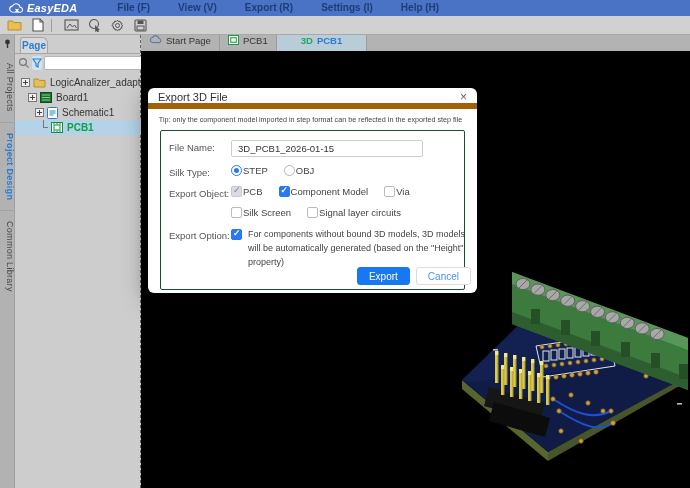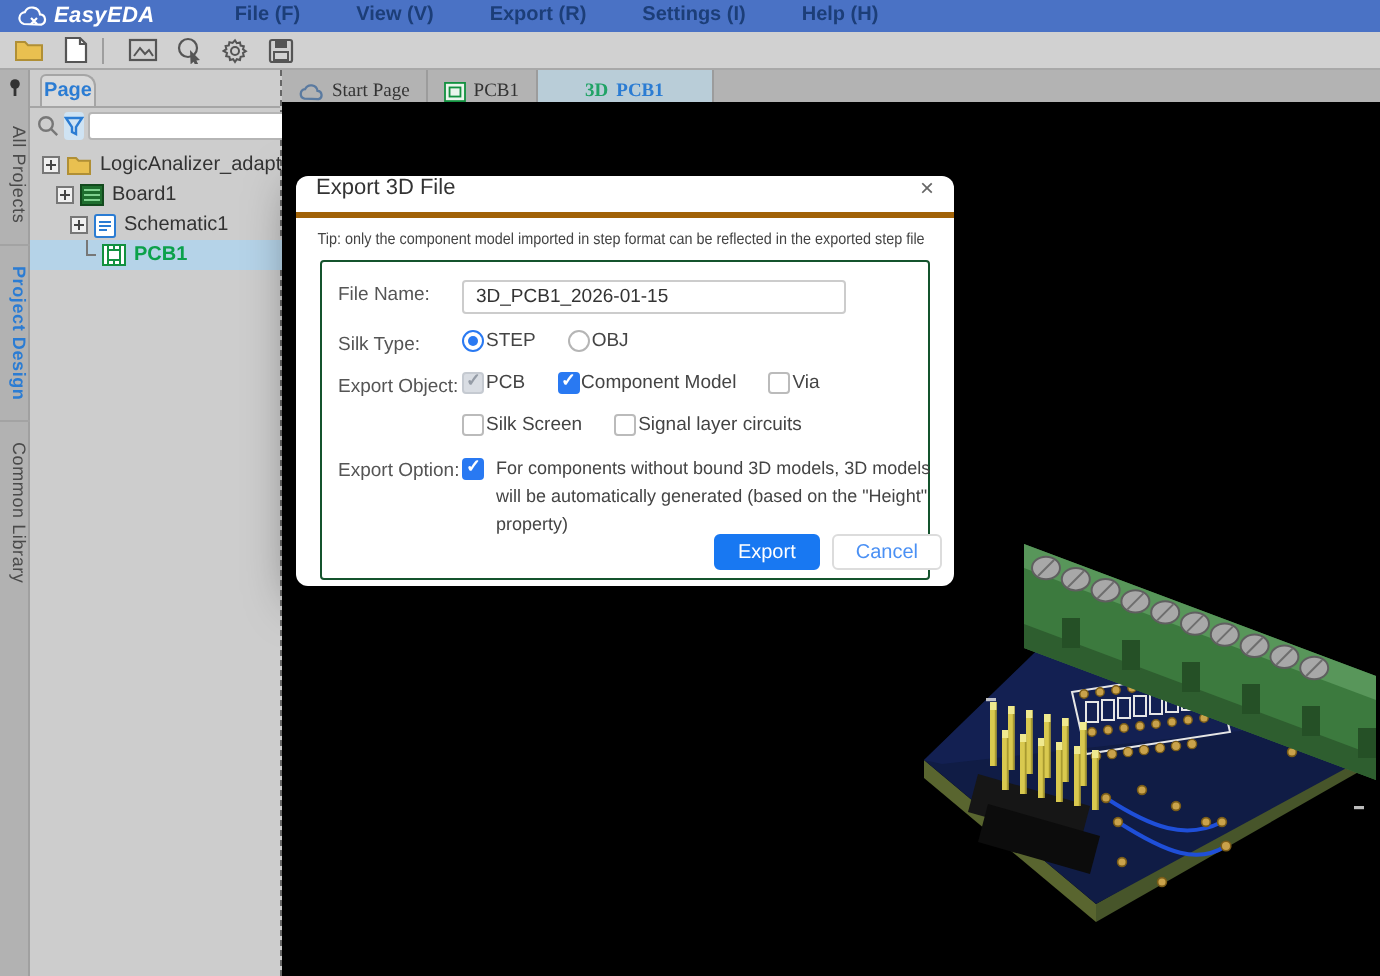--- a/index.html
+++ b/index.html
@@ -45,32 +45,32 @@
   .exp{ width:9px; height:9px; border:1px solid #777; background:#efefef; position:relative; flex:none; margin-right:3px; }
   .exp::before{ content:""; position:absolute; left:1px; right:1px; top:3px; height:1px; background:#444; }
   .exp::after{ content:""; position:absolute; top:1px; bottom:1px; left:3px; width:1px; background:#444; }
   .treeline{ width:9px; height:15px; position:relative; flex:none; margin-right:3px; }
   .treeline::before{ content:""; position:absolute; left:4px; top:0; height:8px; width:1px; background:#777; }
   .treeline::after{ content:""; position:absolute; left:4px; top:7px; width:5px; height:1px; background:#777; }
   .tree-ico{ flex:none; margin-right:4px; display:flex; }
   
   .main{ flex:1; display:flex; flex-direction:column; }
   .tabbar{ height:16px; background:#b3b3b3; display:flex; }
-  .tab{ display:flex; align-items:flex-end; gap:4px; padding:0 8px; font-size:9.5px; color:#333;
-    border-right:1px solid #9c9c9c; cursor:default; white-space:nowrap;font-family:Liberation Serif, serif; }
+  .tab{ display:flex; align-items:flex-start; gap:4px; padding:0 8px; font-size:9.5px; color:#333;
+    border-right:1px solid #9c9c9c; cursor:default; white-space:nowrap; }
   .tab.active{ background:#b9cdd8; }
   .tab .t3d{ color:#21a366; font-weight:bold; }
   .tab .tpcb{ color:#2b7cd3; font-weight:bold; }
   .canvas{ flex:1; background:#000; position:relative; overflow:hidden; }
   .canvas svg{ position:absolute; left:0; top:0; }
   
   .dialog{ position:absolute; left:148px; top:88px; width:329px; height:205px; background:#fff;
     border-radius:6px; box-shadow:0 6px 24px rgba(0,0,0,.5); z-index:10; }
-  .dlg-titlebar{ height:21px; display:flex; align-items:flex-start; justify-content:space-between;
-    padding:0 10px; border-bottom:3px solid #a16207; }
+  .dlg-titlebar{ height:21px; display:flex; align-items:flex-end; justify-content:space-between;
+    padding:0 10px; border-bottom:6px solid #a16207; }
   .dlg-title{ font-size:11px; color:#333; }
   .dlg-close{ font-size:12px; color:#666; cursor:pointer; line-height:1; }
   .dlg-tip{ font-size:8px; color:#444; padding:6px 12px 4px; white-space:nowrap;
     transform:scaleX(.9); transform-origin:left center; }
   .dlg-box{ margin:2px 12px 0; border:1px solid #14532d; border-radius:2px; padding:9px 8px 17px; }
   .dlg-row{ display:flex; align-items:flex-start; margin-bottom:8px; }
   .dlg-label{ width:62px; flex:none; font-size:9.5px; color:#555; padding-top:2px; }
   .dlg-ctrl{ display:flex; align-items:center; flex-wrap:wrap; }
   .fn-input{ width:192px; height:17px; border:1px solid #ccc; border-radius:2px; font-size:9.5px;
     color:#333; padding:0 6px; outline:none; font-family:"Liberation Sans",sans-serif; }

